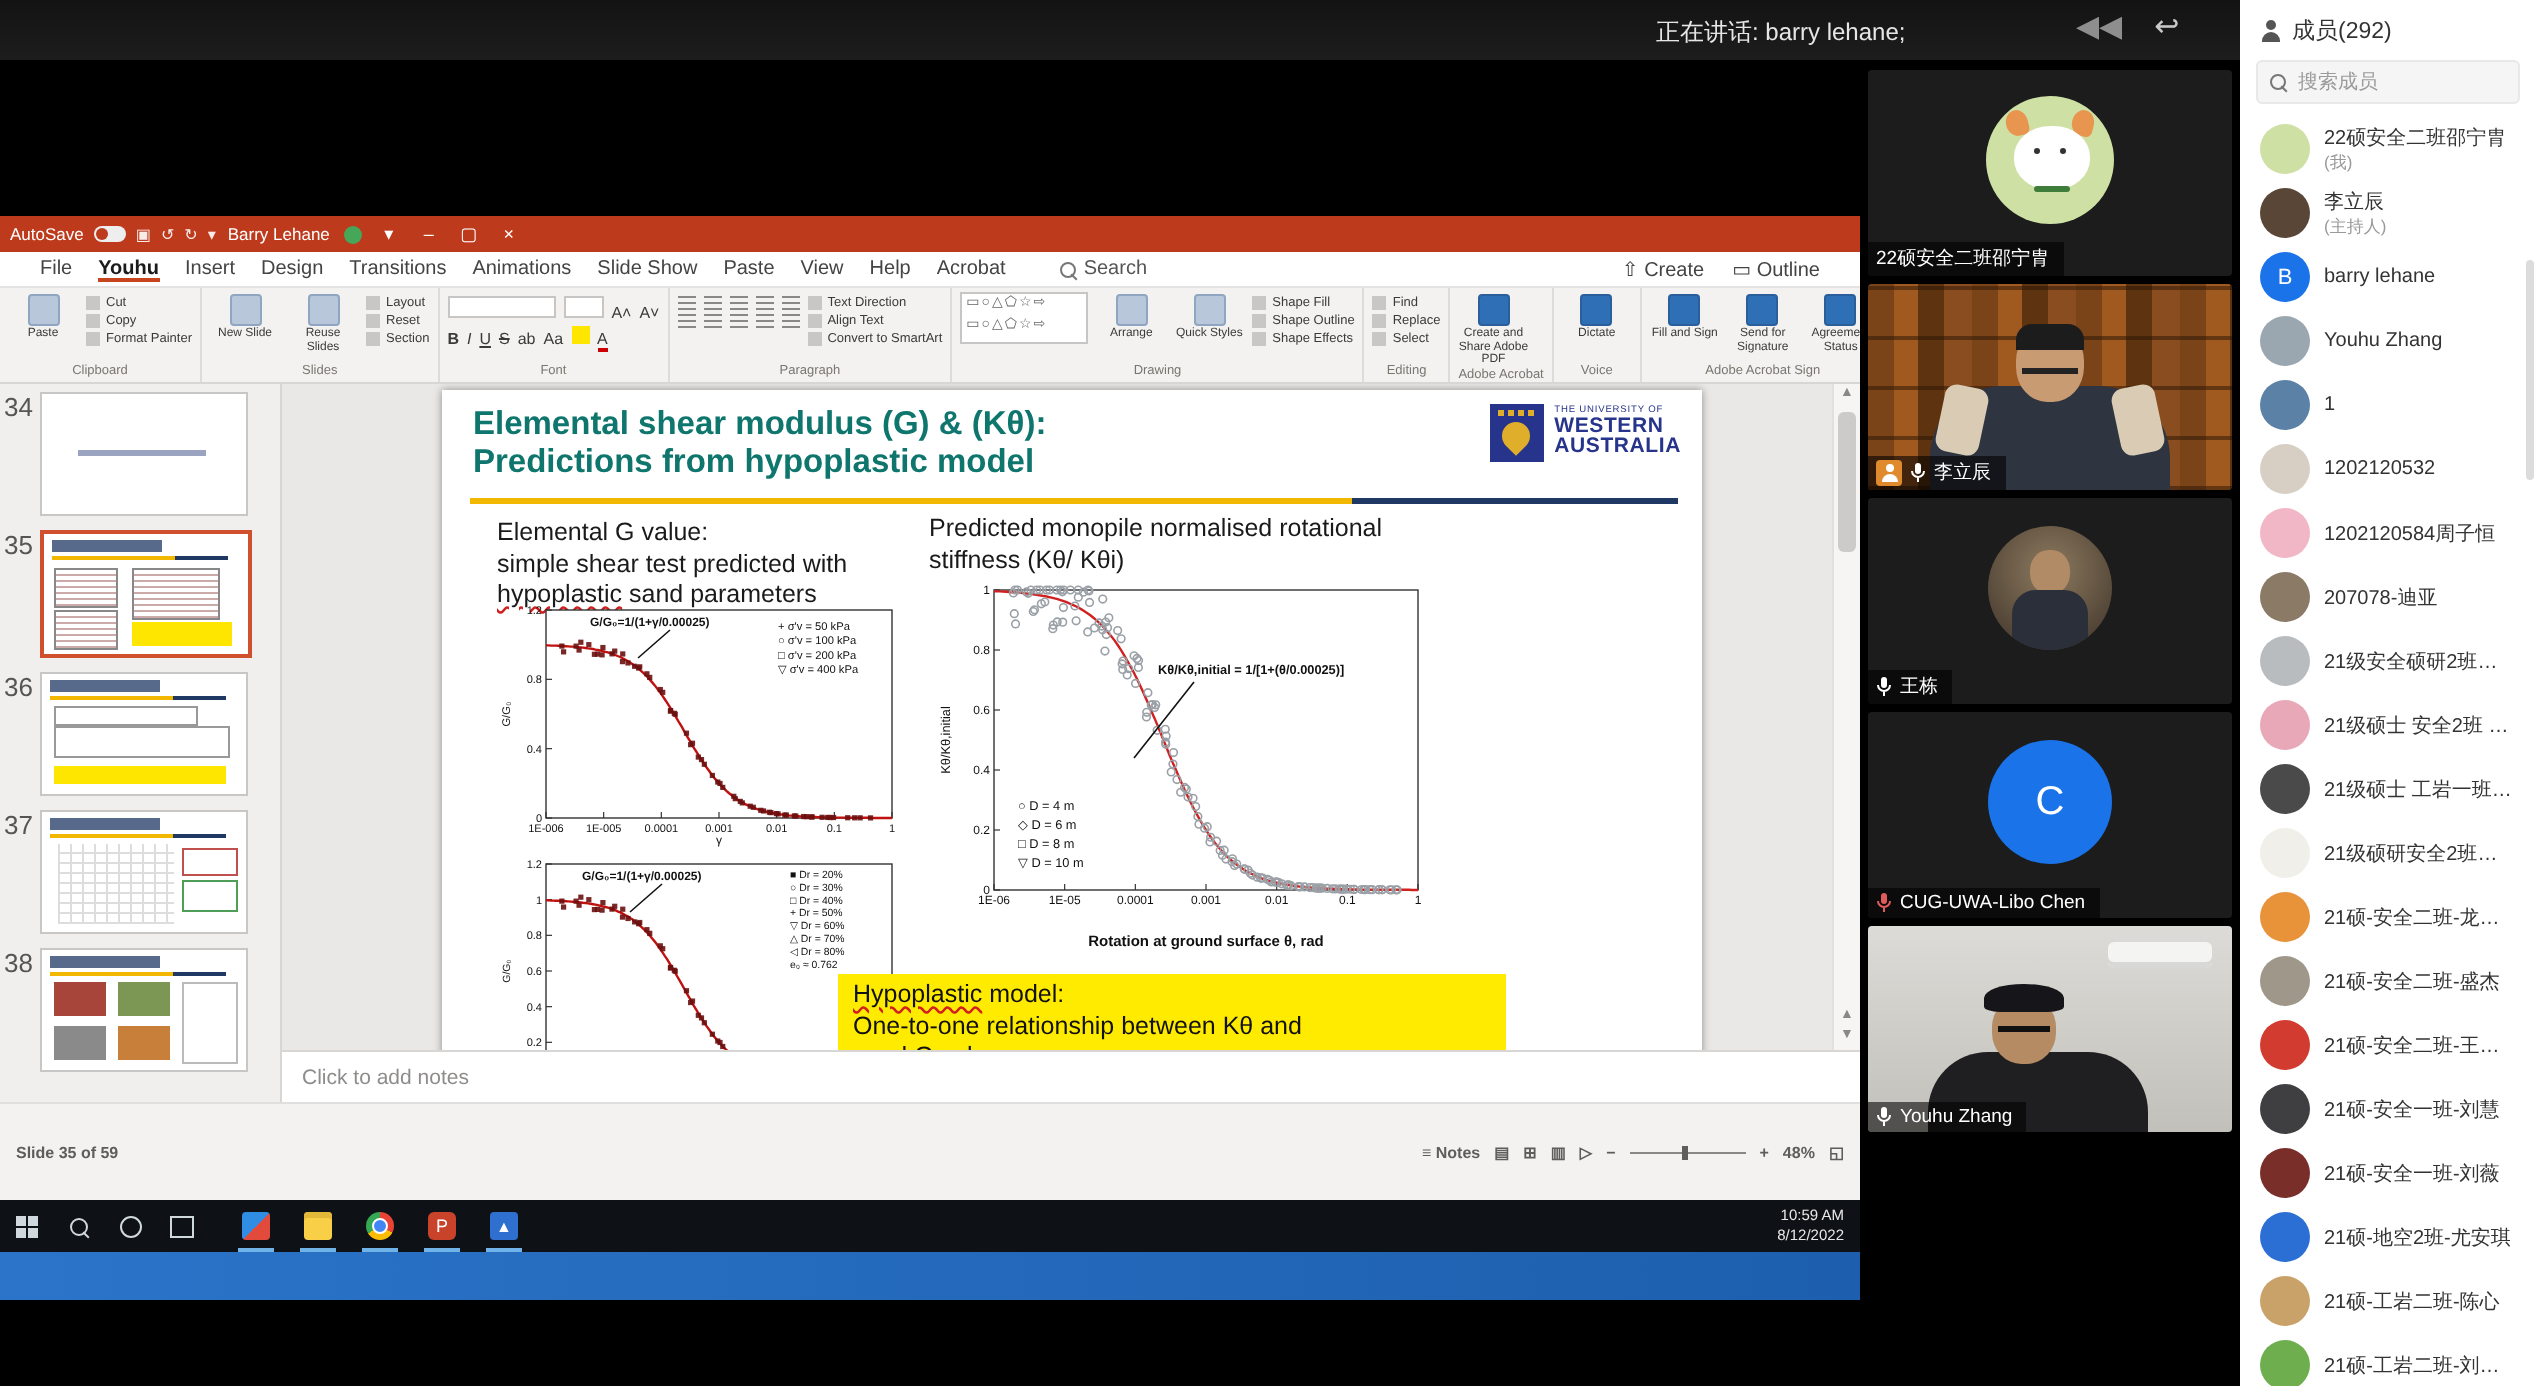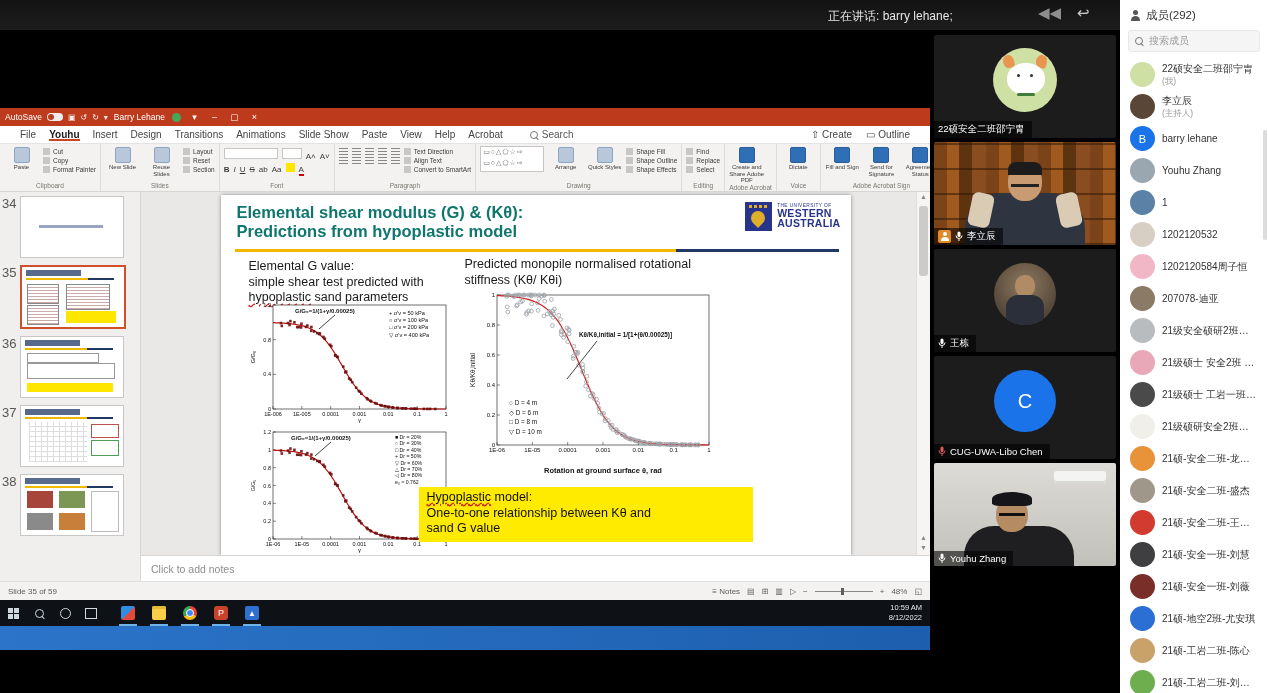--- a/index.html
+++ b/index.html
@@ -56,21 +56,21 @@
   .tbox.selected{border:2px solid #d0502e;}
   .canvas-col{flex:1;display:flex;flex-direction:column;min-width:0;}
   .canvas{flex:1;background:#e9e8e7;position:relative;overflow:hidden;}
   .vscroll{position:absolute;right:0;top:0;bottom:0;width:13px;background:#f6f5f4;border-left:1px solid #e2e0de;
     font-size:7px;color:#888;text-align:center;line-height:1.4;}
   .vthumb{position:absolute;left:2px;right:2px;top:14px;height:70px;background:#cdcbc9;border-radius:3px;}
   .vs-bottom{position:absolute;bottom:2px;left:0;right:0;}
   .notes{height:25px;background:#fff;border-top:1px solid #d8d6d4;font-size:10.5px;color:#8f8d8b;
     display:flex;align-items:center;padding-left:10px;flex:none;}
   .statusbar{height:16px;background:#f3f2f1;border-top:1px solid #e1dfdd;display:flex;align-items:center;
-    font-size:8px;color:#5f5d5b;padding:1px 8px;gap:8px;flex:none;}
+    font-size:8px;color:#5f5d5b;padding:16px 8px;gap:8px;flex:none;font-weight:bold;}
   .sb-right{margin-left:auto;display:flex;align-items:center;gap:7px;}
   .zoomline{width:58px;height:1px;background:#8a8886;position:relative;display:inline-block;}
   .zoomline::after{content:'';position:absolute;left:26px;top:-3px;width:3px;height:7px;background:#605e5c;}
   
   .slide{position:absolute;left:50%;transform:translateX(-50%);top:3px;width:630px;height:360px;background:#fff;
     box-shadow:0 0 4px rgba(0,0,0,.4);}
   .s-title{position:absolute;left:16px;top:8px;font-size:16.5px;font-weight:bold;color:#0f766e;line-height:1.16;}
   .uwa{position:absolute;right:10px;top:7px;display:flex;gap:5px;align-items:center;}
   .uwa-crest{width:27px;height:29px;background:#27348b;position:relative;flex:none;}
   .swan{position:absolute;left:6px;top:9px;width:14px;height:14px;background:#dfaf2b;border-radius:50% 50% 0 50%;transform:rotate(45deg);}

